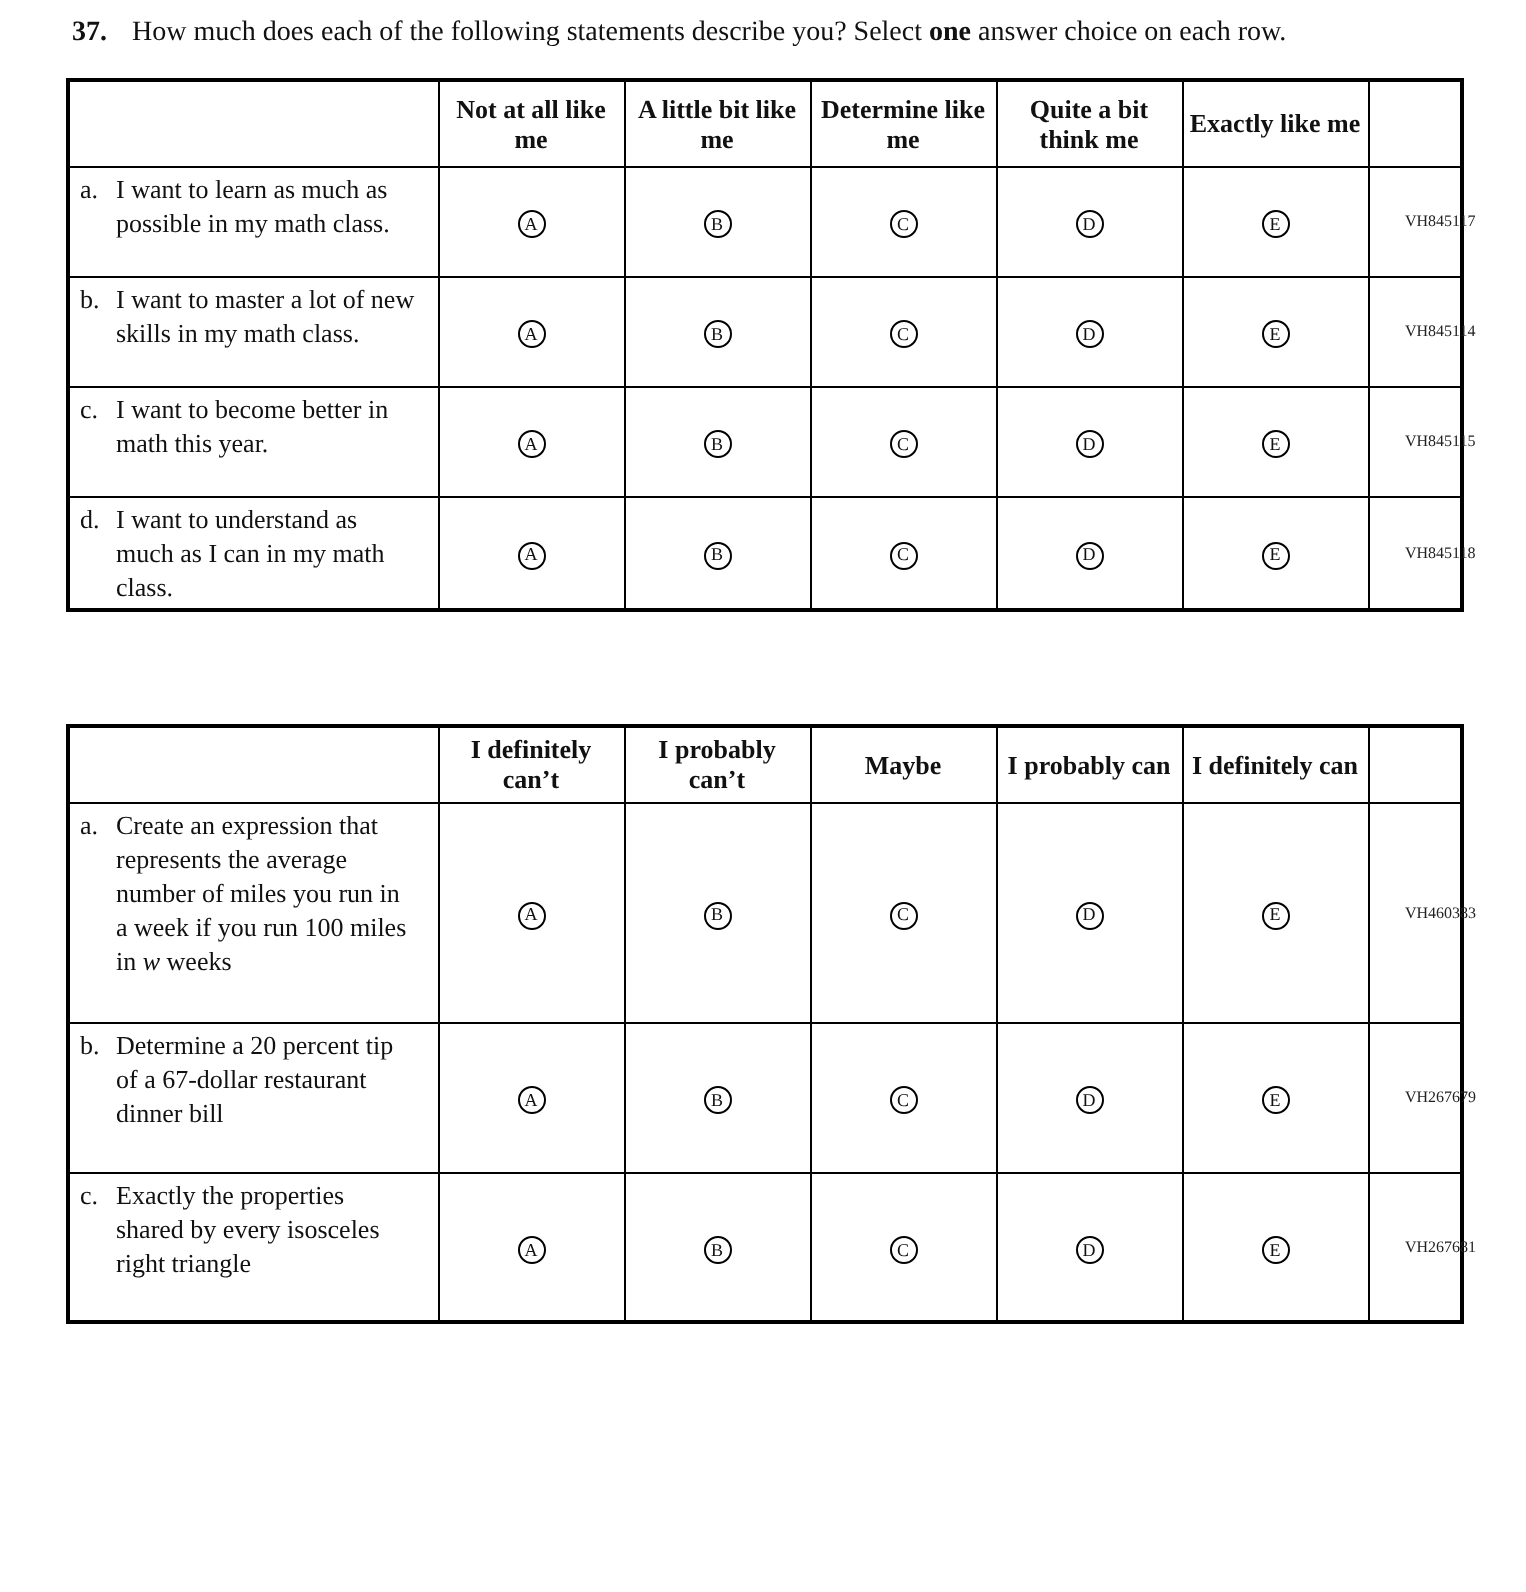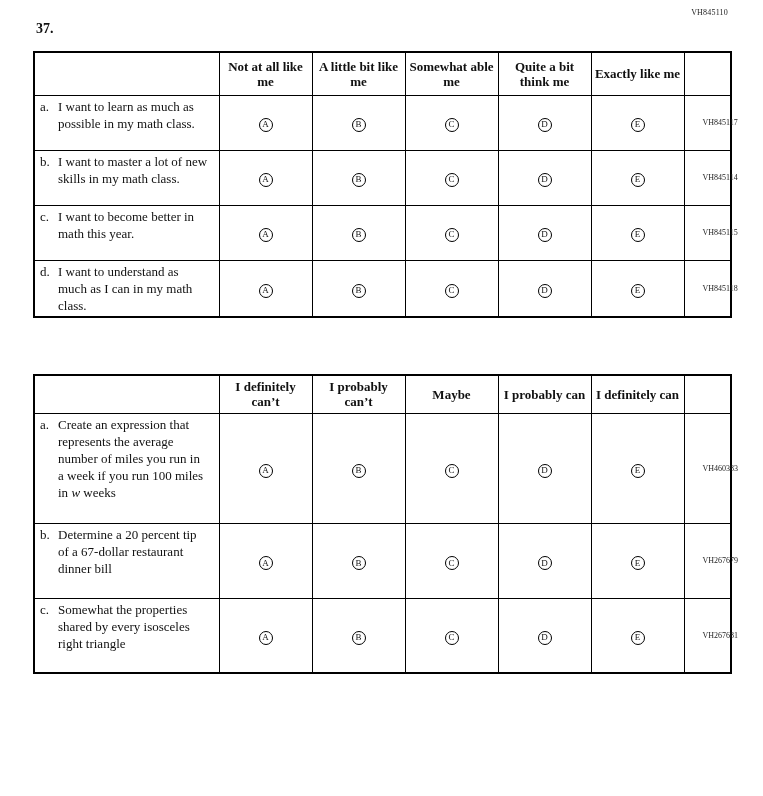--- a/index.html
+++ b/index.html
@@ -92,42 +92,42 @@
   .q38 tbody tr.r1 { height: 75px; }
   .q38 tbody tr.r2 { height: 75px; }
   .section + .section { margin-top: 56px; }
 </style>
 </head>
 <body>
 
 <div class="page">
 
   <div class="section">
-    <div class="section-code">VH845110</div>
 
     <div class="q-head">
       <span class="q-num">37.</span>
+      <div class="q-text"><span>How much does each of the following statements describe you? Select </span><b>one</b><span> answer choice on each row.</span></div>
     </div>
 
     <table class="q37">
       <colgroup>
         <col style="width:185px">
           <col style="width:93px">
           <col style="width:93px">
           <col style="width:93px">
           <col style="width:93px">
           <col style="width:93px">
           <col style="width:47px">
       </colgroup>
       <thead>
         <tr>
           <th></th>
           <th>Not at all like me</th>
           <th>A little bit like me</th>
-          <th>Somewhat able me</th>
+          <th>Determine like me</th>
           <th>Quite a bit think me</th>
           <th>Exactly like me</th>
           <th></th>
         </tr>
       </thead>
       <tbody>
         <tr>
           <td class="stmt">
             <div class="stmt-flex">
               <span class="letter">a.</span>
@@ -237,21 +237,21 @@
           <td class="choice"><span class="bubble">B</span></td>
           <td class="choice"><span class="bubble">C</span></td>
           <td class="choice"><span class="bubble">D</span></td>
           <td class="choice"><span class="bubble">E</span></td>
           <td class="codecell">VH267679</td>
         </tr>
         <tr class="r2">
           <td class="stmt">
             <div class="stmt-flex">
               <span class="letter">c.</span>
-              <span class="stmt-text"><span>Somewhat the properties shared by every isosceles right triangle</span><i></i><span></span></span>
+              <span class="stmt-text"><span>Exactly the properties shared by every isosceles right triangle</span><i></i><span></span></span>
             </div>
           </td>
           <td class="choice"><span class="bubble">A</span></td>
           <td class="choice"><span class="bubble">B</span></td>
           <td class="choice"><span class="bubble">C</span></td>
           <td class="choice"><span class="bubble">D</span></td>
           <td class="choice"><span class="bubble">E</span></td>
           <td class="codecell">VH267681</td>
         </tr>
       </tbody>

